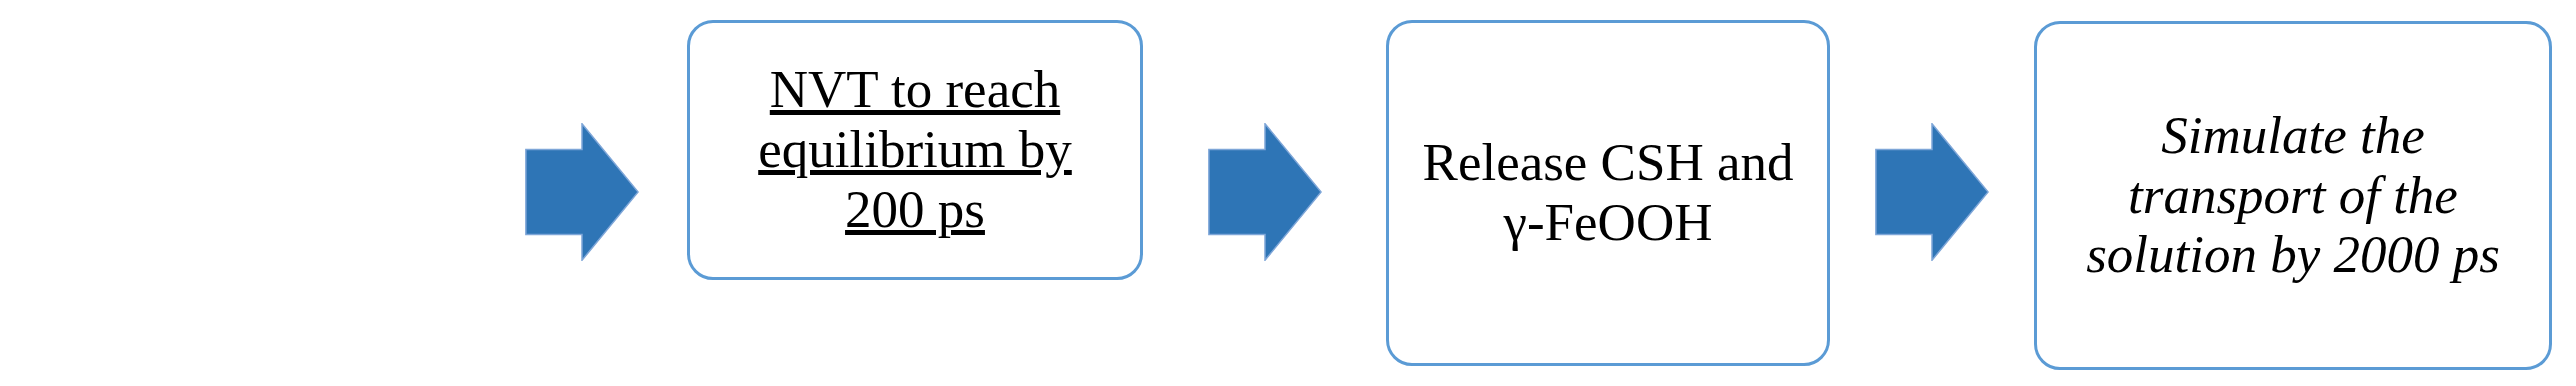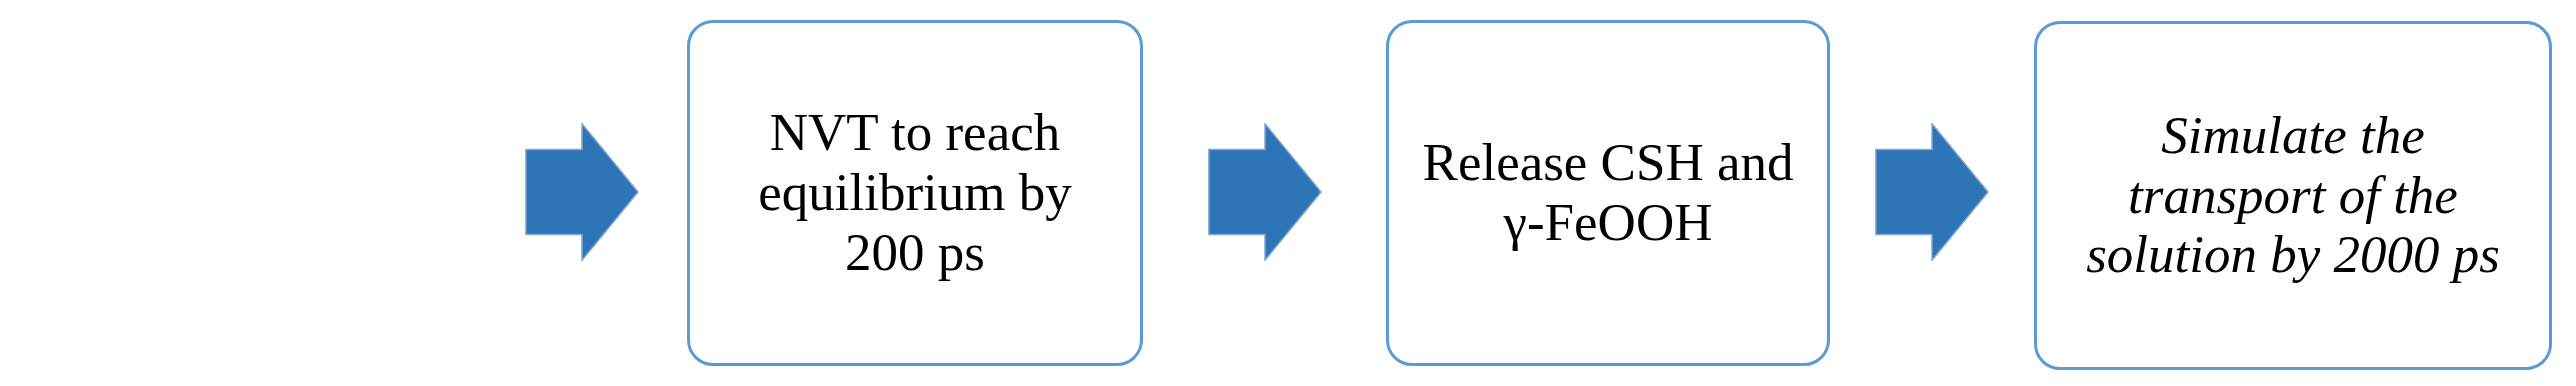--- a/index.html
+++ b/index.html
@@ -30,21 +30,21 @@
     padding: 0 6px;
   }
   .box-text {
     white-space: pre-line;
     text-align: center;
     font-size: 53px;
     line-height: 1.13;
     color: var(--text);
   }
   .box1 { left: 20.5px;   top: 17.5px; width: 456px; height: 352px; }
-  .box2 { left: 687px;  top: 20px; width: 456px; height: 346px; }
+  .box2 { left: 687px;  top: 20px; width: 456px; height: 260px; text-decoration: underline; }
   .box3 { left: 1386px; top: 20px; width: 444px; height: 346px; }
   .box4 { left: 2034px; top: 21px; width: 518px; height: 349px; font-style: italic; }
   .arrow {
     position: absolute;
     top: 123px;
     width: 114px;
     height: 138px;
   }
   .arrow polygon {
     fill: var(--arrow-fill);

